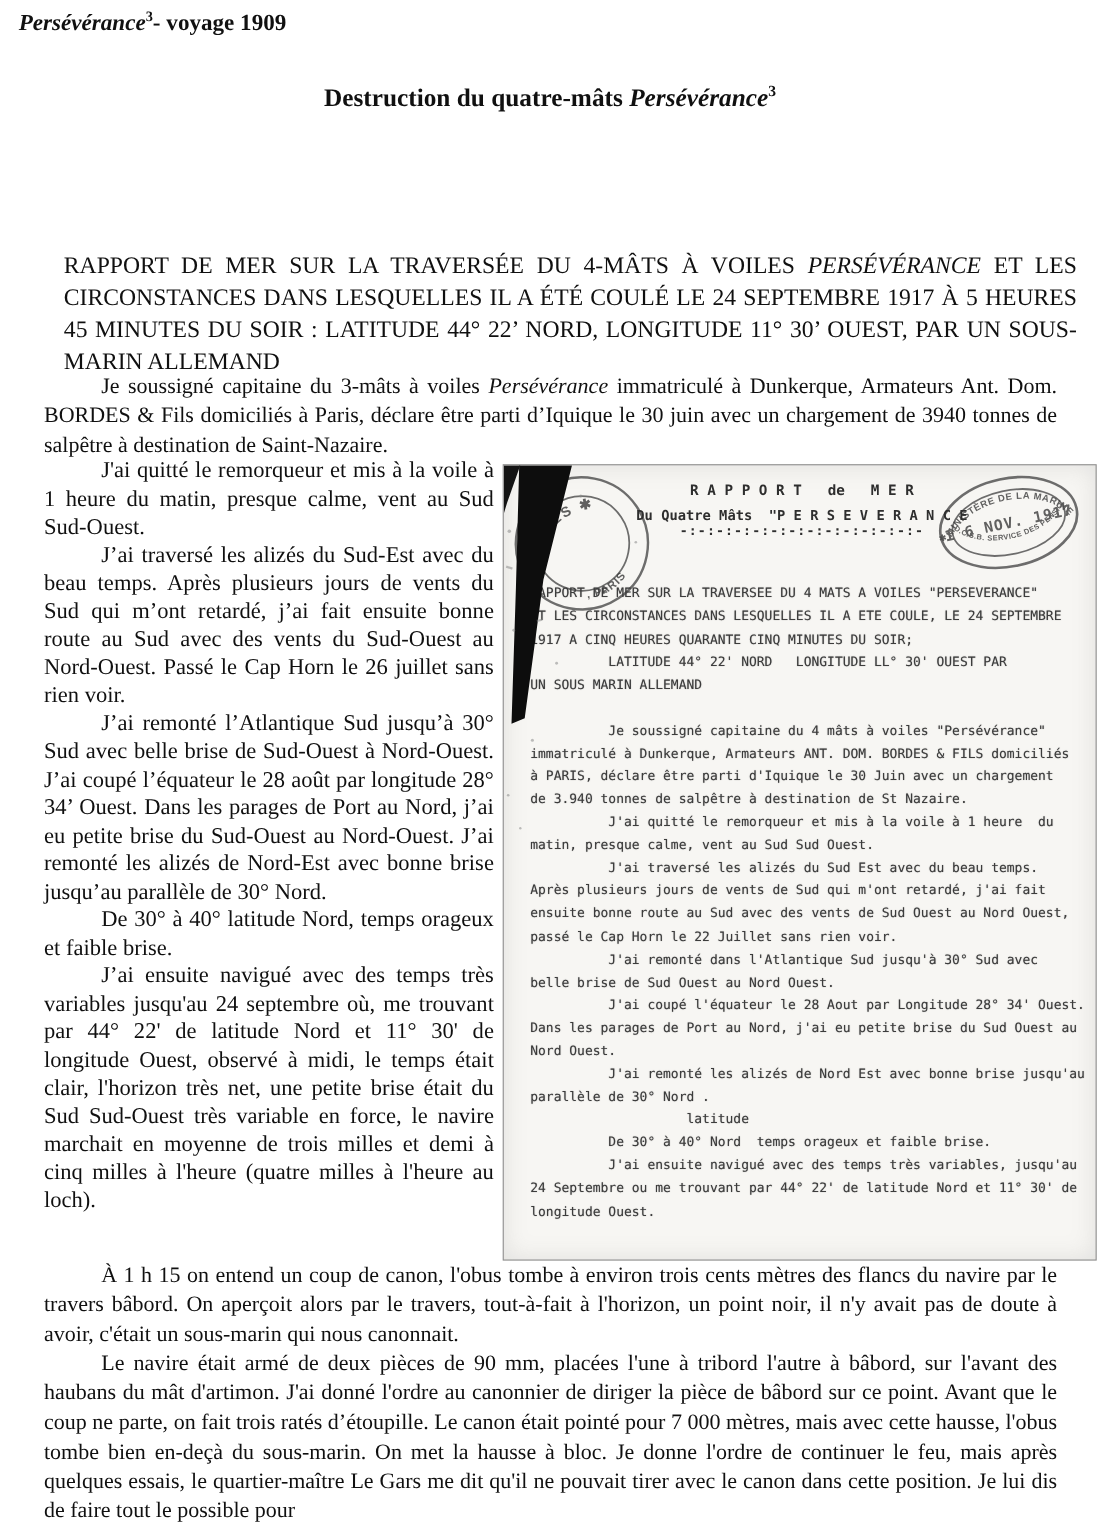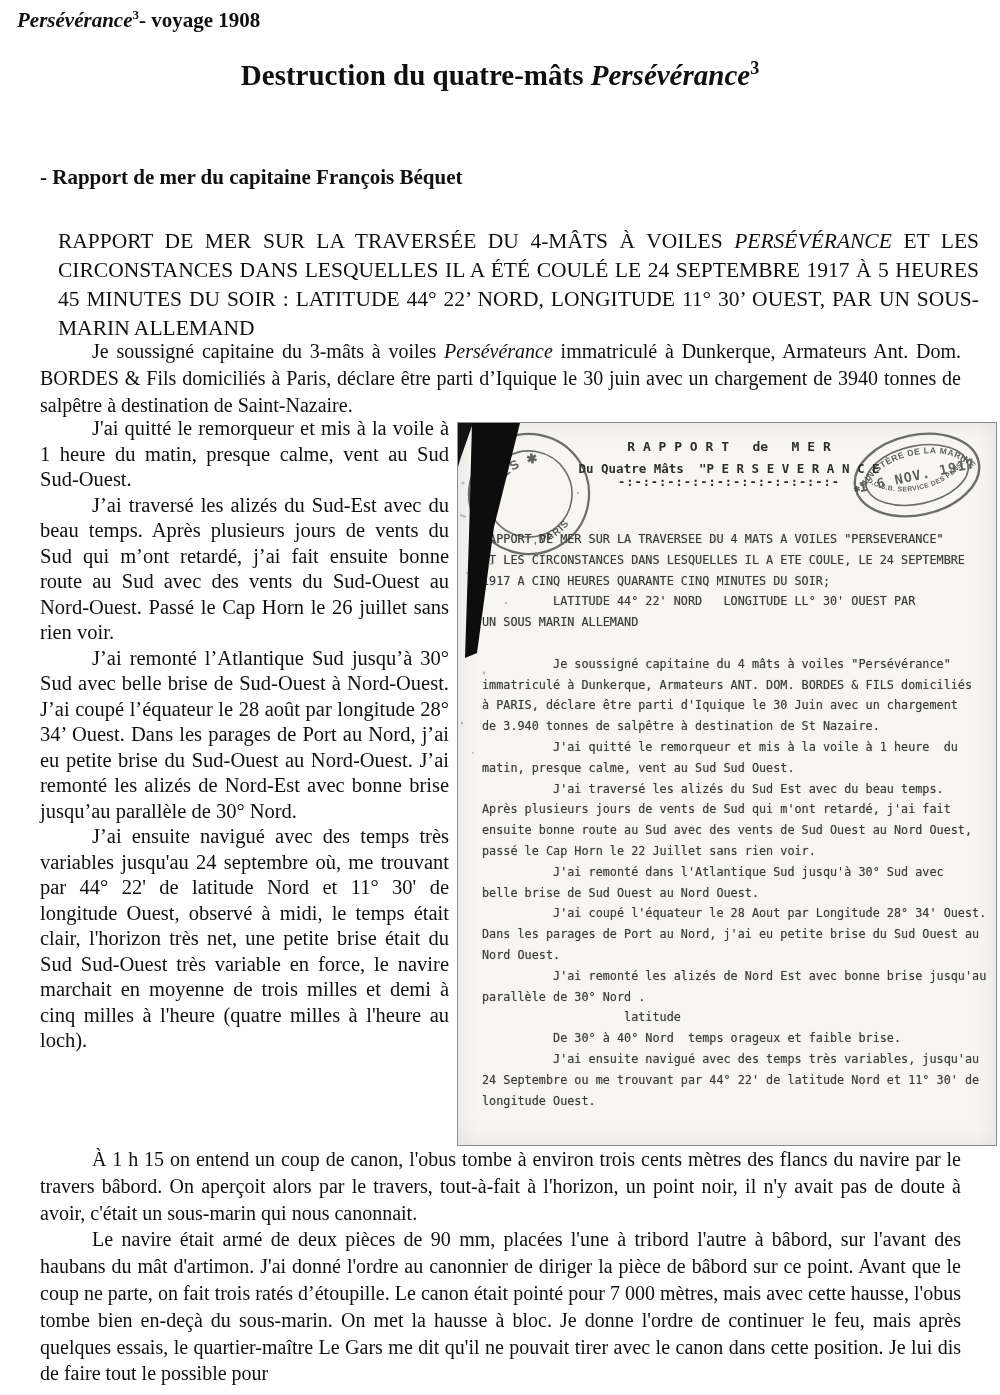--- a/index.html
+++ b/index.html
@@ -2,22 +2,22 @@
 <html lang="fr"><head>
 <meta charset="utf-8">
 <style>
   html,body{margin:0;padding:0;background:#fff;}
   .page{position:relative;width:1000px;height:1395px;background:#ffffff;overflow:hidden;
         font-family:"Liberation Serif",serif;color:#101010;}
   sup{font-size:.62em;vertical-align:super;line-height:0;}
   i,.it{font-style:italic;}
 
   .doc-header{position:absolute;left:17px;top:8px;font-size:21px;font-weight:bold;}
-  .main-title{position:absolute;left:0;top:56px;width:100%;text-align:center;
-              font-size:29px;font-weight:bold;line-height:38px;}
+  .main-title{position:absolute;left:0;top:70px;width:100%;text-align:center;
+              font-size:23px;font-weight:bold;line-height:38px;}
   .subtitle{position:absolute;left:40px;top:165px;font-size:21px;font-weight:bold;}
 
   .caps-heading{position:absolute;left:40px;top:209px;width:921px;margin:18px;
                 font-size:21.5px;line-height:29px;text-align:justify;}
   .intro-par{position:absolute;left:40px;top:338px;width:921px;margin:0;
              font-size:20px;line-height:27px;text-align:justify;text-indent:52px;}
 
   .left-col{position:absolute;left:40px;top:416px;width:409px;
             font-size:20.5px;line-height:25.5px;text-align:justify;}
   .left-col p{margin:0;text-indent:52px;}
@@ -40,36 +40,36 @@
          color:#3c3c3c;white-space:pre;text-shadow:0 0 1px rgba(70,70,70,.55);}
   .overlay{position:absolute;left:0;top:0;pointer-events:none;}
   .stamp-right{position:absolute;right:4px;top:2px;}
   .stamp-left{position:absolute;left:-14px;top:-14px;}
 </style>
 </head>
 <body>
 
 <div class="page">
 
-  <div class="doc-header"><i>Persévérance</i><sup>3</sup><span>- voyage 1908</span></div>
+  <div class="doc-header"><i>Persévérance</i><sup>3</sup><span>- voyage 1909</span></div>
 
   <div class="main-title">
     <div><span>Destruction du quatre-mâts </span><i>Persévérance</i><sup>3</sup></div>
   </div>
 
-  <div class="subtitle">- Rapport de mer du capitaine François Béquet</div>
 
   <p class="caps-heading"><span>RAPPORT DE MER SUR LA TRAVERSÉE DU 4-MÂTS À VOILES </span><i>PERSÉVÉRANCE</i><span> ET LES CIRCONSTANCES DANS LESQUELLES IL A ÉTÉ COULÉ LE 24 SEPTEMBRE 1917 À 5 HEURES 45 MINUTES DU SOIR : LATITUDE 44° 22’ NORD, LONGITUDE 11° 30’ OUEST, PAR UN SOUS-MARIN ALLEMAND</span></p>
 
   <p class="intro-par"><span>Je soussigné capitaine du 3-mâts à voiles </span><i>Persévérance</i><span> immatriculé à Dunkerque, Armateurs Ant. Dom. BORDES &amp; Fils domiciliés à Paris, déclare être parti d’Iquique le 30 juin avec un chargement de 3940 tonnes de salpêtre à destination de Saint-Nazaire.</span></p>
 
   <div class="left-col">
     <p>J'ai quitté le remorqueur et mis à la voile à 1 heure du matin, presque calme, vent au Sud Sud-Ouest.</p>
     <p>J’ai traversé les alizés du Sud-Est avec du beau temps. Après plusieurs jours de vents du Sud qui m’ont retardé, j’ai fait ensuite bonne route au Sud avec des vents du Sud-Ouest au Nord-Ouest. Passé le Cap Horn le 26 juillet sans rien voir.</p>
     <p>J’ai remonté l’Atlantique Sud jusqu’à 30° Sud avec belle brise de Sud-Ouest à Nord-Ouest. J’ai coupé l’équateur le 28 août par longitude 28° 34’ Ouest. Dans les parages de Port au Nord, j’ai eu petite brise du Sud-Ouest au Nord-Ouest. J’ai remonté les alizés de Nord-Est avec bonne brise jusqu’au parallèle de 30° Nord.</p>
+    <p>De 30° à 40° latitude Nord, temps orageux et faible brise.</p>
     <p>J’ai ensuite navigué avec des temps très variables jusqu'au 24 septembre où, me trouvant par 44° 22' de latitude Nord et 11° 30' de longitude Ouest, observé à midi, le temps était clair, l'horizon très net, une petite brise était du Sud Sud-Ouest très variable en force, le navire marchait en moyenne de trois milles et demi à cinq milles à l'heure (quatre milles à l'heure au loch).</p>
   </div>
 
   <figure class="scan">
 
     <svg class="stamp-left" width="170" height="170" viewBox="0 0 170 170">
       <g transform="rotate(-34 85 85)" fill="none" stroke="#3f3f3f" stroke-width="2.2" opacity="0.75">
         <circle cx="85" cy="85" r="60"></circle>
         <circle cx="85" cy="85" r="43" stroke-width="1.6"></circle>
       </g>

